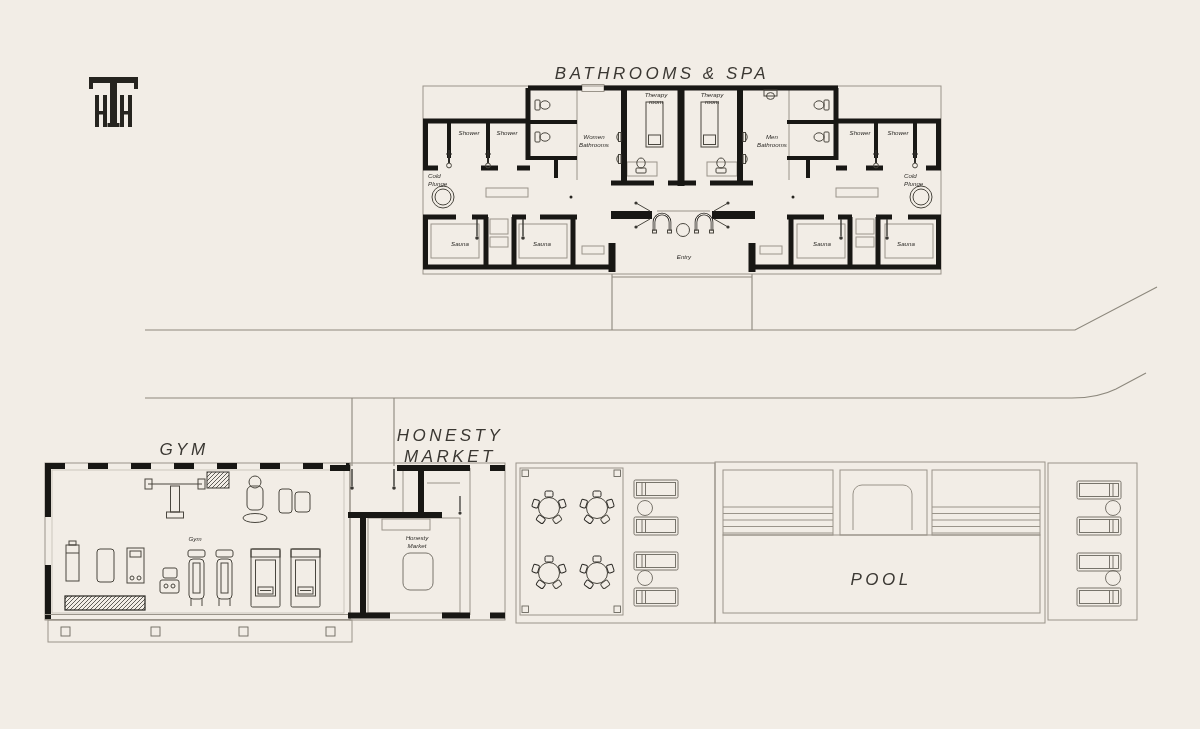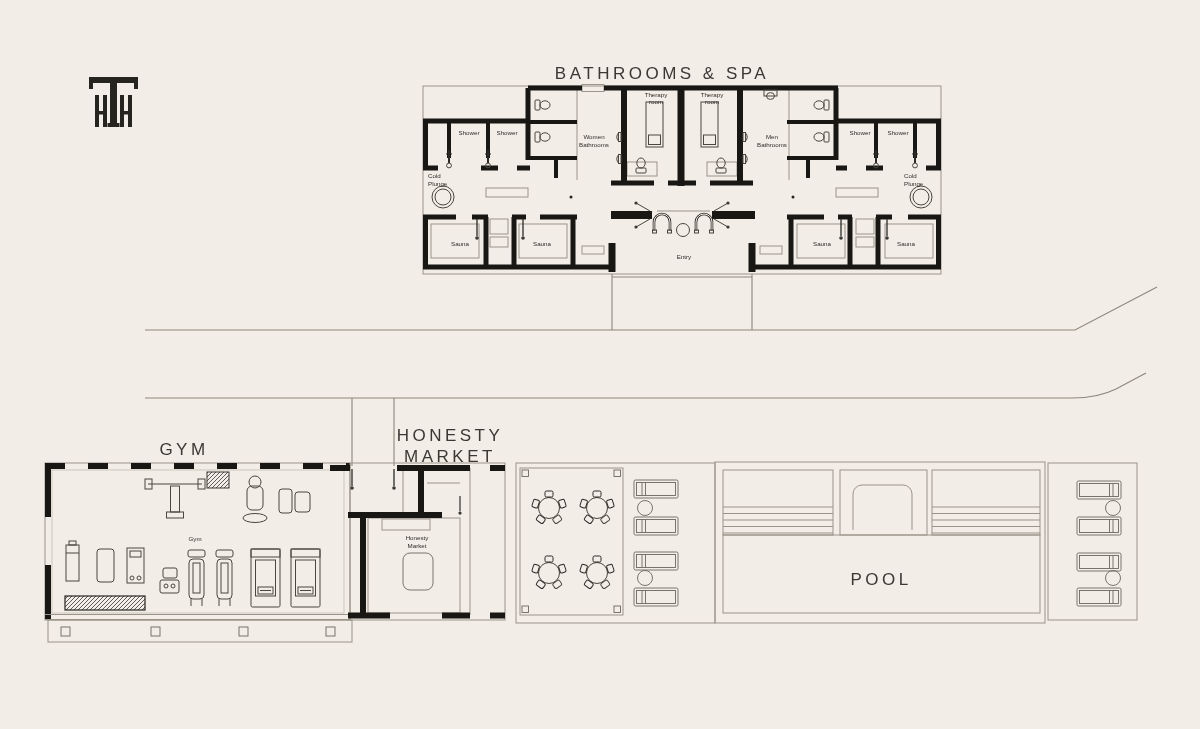--- a/index.html
+++ b/index.html
@@ -1,17 +1,17 @@
 <!DOCTYPE html>
 <html><head>
 <meta charset="utf-8">
 <style>
   html,body{margin:0;padding:0;background:#f2ede6;}
   .canvas{position:relative;width:1200px;height:729px;background:#f2ede6;overflow:hidden;
-          font-family:"Liberation Sans","DejaVu Sans",sans-serif;}
+          font-family:"Liberation Sans","DejaVu Sans",sans-serif;font-style:italic;}
   svg{position:absolute;left:0;top:0;}
   svg text{font-family:"Liberation Sans","DejaVu Sans",sans-serif;fill:#33302b;}
   .title{font-size:17px;letter-spacing:3.5px;fill:#3b3833;font-weight:400;}
   .roomlbl{font-size:6.2px;fill:#2f2d29;}
   .thin{stroke:#9a948a;stroke-width:1;fill:none;}
   .thin2{stroke:#8d887d;stroke-width:1.1;fill:none;}
   .furn{stroke:#4a473f;stroke-width:1;fill:none;}
   .furnl{stroke:#6b675e;stroke-width:0.9;fill:none;}
   .wall{stroke:#181714;fill:none;}
 </style>

